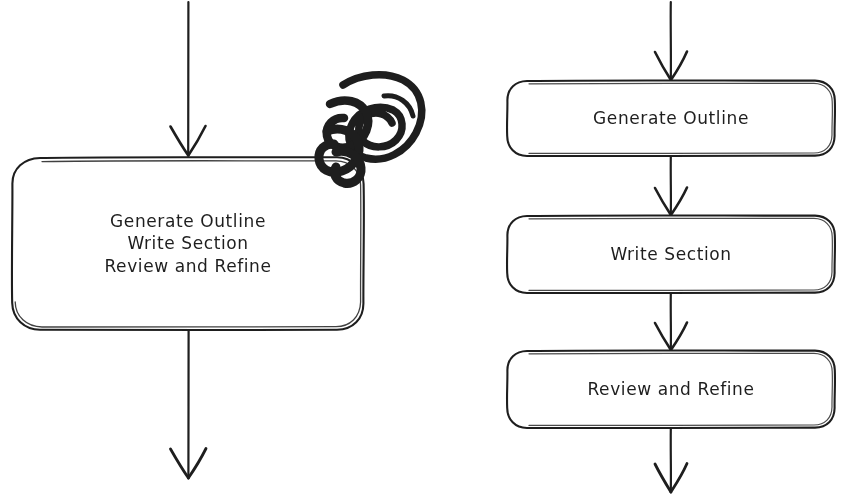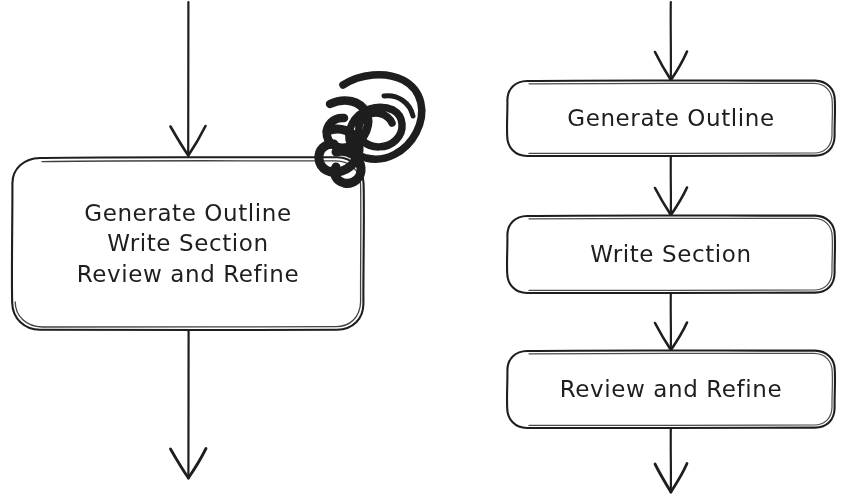--- a/index.html
+++ b/index.html
@@ -25,21 +25,21 @@
   }
   .node-label {
     position: absolute;
     display: flex;
     flex-direction: column;
     align-items: center;
     justify-content: center;
     text-align: center;
     color: #1e1e1e;
     font-family: "DejaVu Sans", sans-serif;
-    font-size: 23px;
+    font-size: 17px;
     line-height: 1.32;
     letter-spacing: 0.6px;
     white-space: nowrap;
     pointer-events: none;
   }
   .node-label span { display: block; }
   .hit {
     position: absolute;
     background: transparent;
   }

